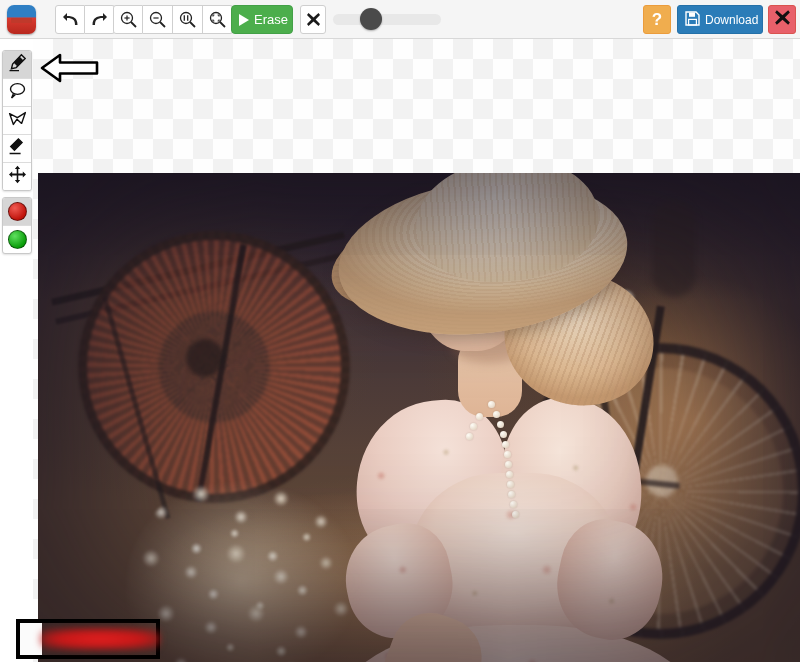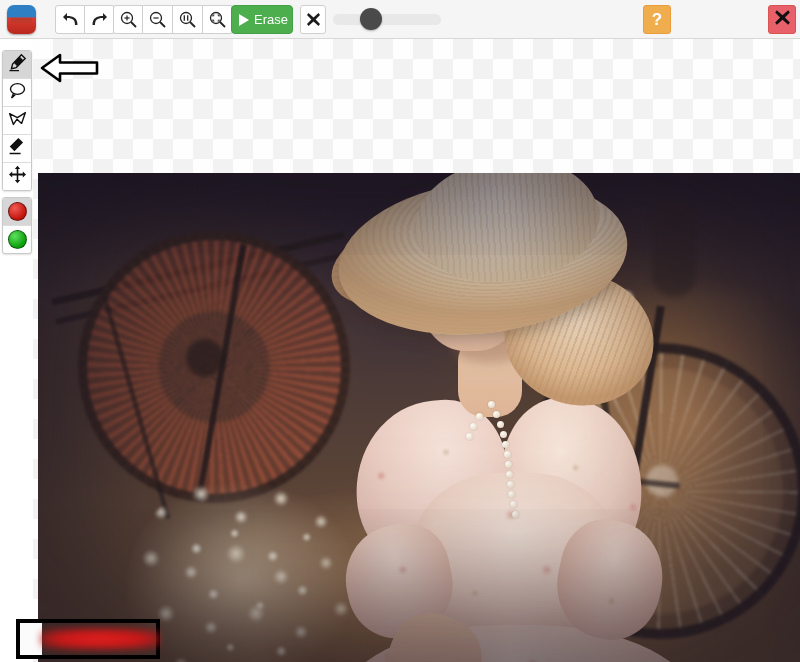--- a/index.html
+++ b/index.html
@@ -464,20 +464,30 @@
     </div>
 
     <div class="slider">
       <div class="thumb"></div>
     </div>
 
     <div class="help-btn">
       <span>?</span>
     </div>
 
+    <div class="dl-btn">
+      <span>
+        <svg width="15" height="15" viewBox="0 0 15 15">
+            <path d="M1 1 H11 L14 4 V14 H1 Z" fill="none" stroke="#fff" stroke-width="1.4"></path>
+            <rect x="4" y="1.6" width="6" height="4.2" fill="#fff"></rect>
+            <rect x="3.6" y="8.4" width="7.8" height="5.6" fill="none" stroke="#fff" stroke-width="1.2"></rect>
+          </svg>
+      </span>
+      <span>Download</span>
+    </div>
 
     <div class="close-btn">
       <span>
         <svg width="17" height="17" viewBox="0 0 15 15">
             <path d="M2.5 1 L7.5 5.6 L12.5 1 L14 3 L9.6 7.5 L14 12 L12.5 14 L7.5 9.4 L2.5 14 L1 12 L5.4 7.5 L1 3 Z" fill="#111"></path>
           </svg>
       </span>
     </div>
   </div>
 

